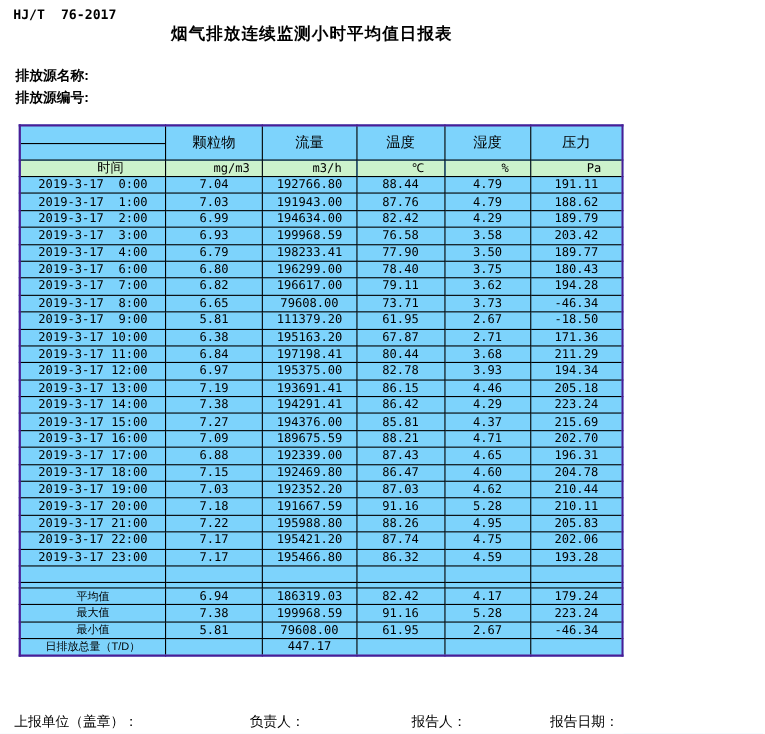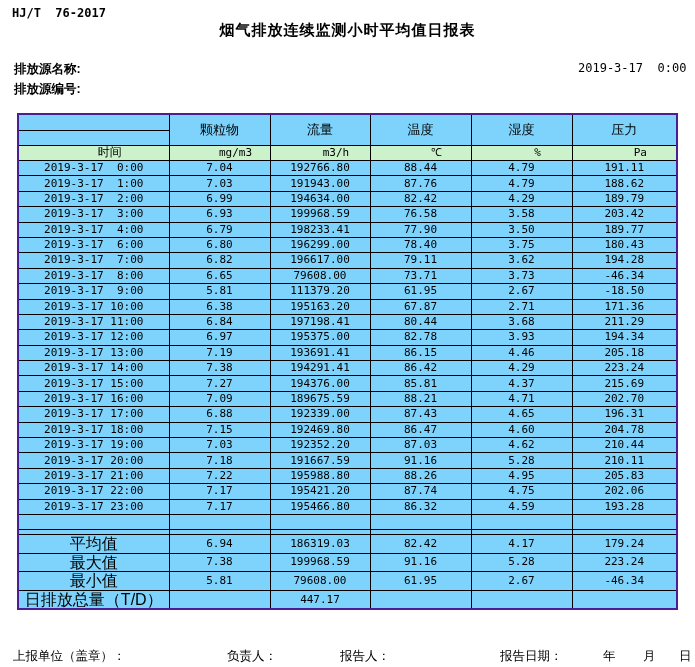--- a/index.html
+++ b/index.html
@@ -1,16 +1,16 @@
 <!DOCTYPE html>
 <html><head>
 <meta charset="utf-8">
 <style>
   html,body{margin:0;padding:0;background:#fff;}
-  .page{position:relative;width:695px;height:667px;background:#ffffff;color:#000;
+  .page{position:relative;width:567px;height:667px;background:#ffffff;color:#000;
         font-family:"Liberation Sans","DejaVu Sans",sans-serif;overflow:hidden;}
 
   .doc-code{position:absolute;left:12px;top:6px;font-size:12px;font-weight:bold;
             white-space:pre;font-family:"DejaVu Sans Mono",monospace;}
   .title{position:absolute;left:0;top:21px;width:100%;text-align:center;
          font-size:15px;font-weight:bold;letter-spacing:1px;}
   .source-block{position:absolute;left:14px;top:59px;font-size:12.5px;font-weight:bold;line-height:20px;}
   .datetime{position:absolute;left:578px;top:61px;font-size:12px;white-space:pre;
             font-family:"DejaVu Sans Mono",monospace;}
 
@@ -29,27 +29,27 @@
   tr.hrow2 td{font-size:12px;padding-left:32px;}
   tr.hrow2 td.unit{font-size:11px;font-family:"DejaVu Sans Mono",monospace;}
 
   tr.data-row{height:15.4px;}
   tr.data-row td{font-size:11px;font-family:"DejaVu Sans Mono",monospace;white-space:pre;}
 
   tr.empty-row{height:15px;}
   tr.spacer-row{height:5px;}
 
   tr.summary-row{height:15.4px;}
-  tr.summary-row td.slabel{font-size:16px;}
+  tr.summary-row td.slabel{font-size:10px;}
   tr.summary-row td.sval{font-size:11px;font-family:"DejaVu Sans Mono",monospace;margin-top:48px;}
 
   .footnote{position:absolute;left:13px;top:630px;font-size:12px;}
   .sign-line{position:absolute;left:0;top:648px;width:695px;height:16px;font-size:12.5px;}
   .sign-line span{position:absolute;top:0;white-space:nowrap;}
-  .lbl-unit{left:13px;} .lbl-resp{left:227px;} .lbl-reporter{left:340px;}
+  .lbl-unit{left:13px;} .lbl-resp{left:227px;} .lbl-reporter{left:374px;}
   .lbl-date{left:500px;} .lbl-year{left:603px;} .lbl-month{left:643px;} .lbl-day{left:679px;}
 </style>
 </head>
 <body>
 
 <div class="page">
 
   <div class="doc-code">HJ/T  76-2017</div>
   <div class="title">烟气排放连续监测小时平均值日报表</div>
 

